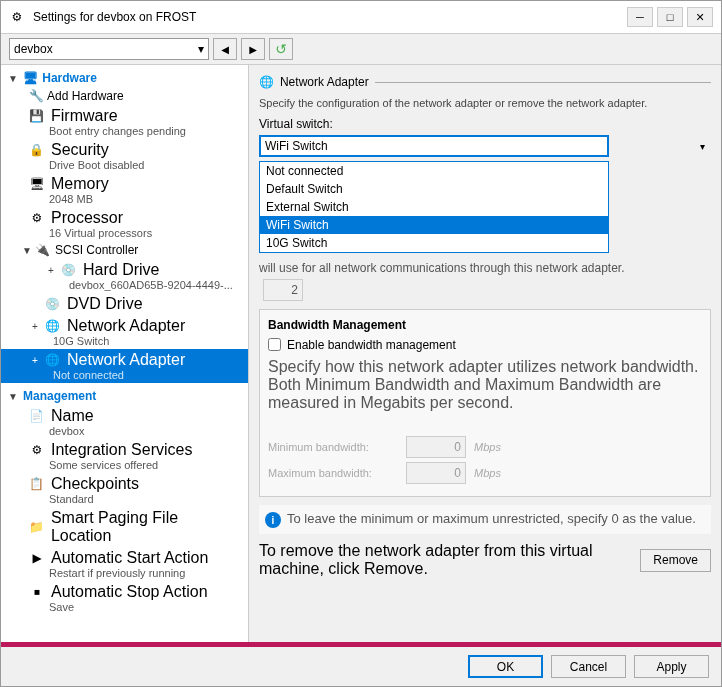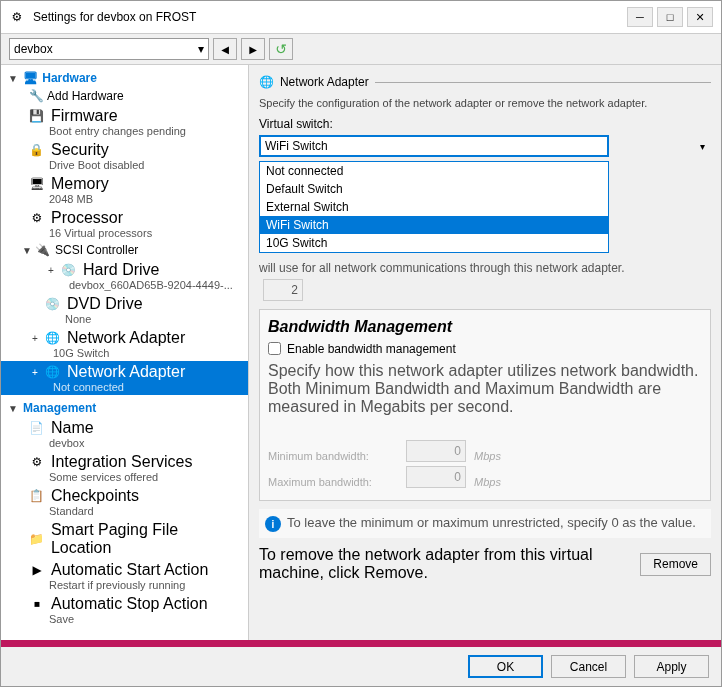--- a/index.html
+++ b/index.html
@@ -29,34 +29,34 @@
     .description-text { font-size: 11px; color: #444; margin-bottom: 8px; }
     .virtual-switch-wrapper { position: relative; margin-bottom: 4px; }
     .virtual-switch-select { width: 350px; height: 22px; border: 2px solid #0078d7; background: #fff; padding: 0 4px; appearance: none; cursor: pointer; font-size: 12px; }
     .dropdown-arrow { position: absolute; right: 6px; top: 50%; transform: translateY(-50%); pointer-events: none; font-size: 10px; }
     .dropdown-list { width: 350px; border: 1px solid #0078d7; background: #fff; margin-bottom: 8px; }
     .dropdown-option { padding: 2px 6px; cursor: pointer; font-size: 12px; }
     .dropdown-option.highlighted { background: #0078d7; color: #fff; }
     .info-row { display: flex; align-items: center; gap: 4px; margin-bottom: 4px; }
     .info-text { font-size: 12px; color: #555; }
     .bandwidth-section { border: 1px solid #ccc; background: #f8f8f8; padding: 8px; margin-bottom: 8px; }
-    .bandwidth-title { font-size: 16px; font-weight: bold; margin-bottom: 6px; font-style: italic; }
+    .bandwidth-title { font-size: 12px; font-weight: bold; margin-bottom: 6px; }
     .checkbox-row { display: flex; align-items: flex-start; gap: 6px; margin-bottom: 6px; }
     .bw-desc { font-size: 16px; color: #555; margin-bottom: 24px; }
-    .bw-field { display: flex; align-items: flex-end; gap: 8px; margin-bottom: 4px; }
+    .bw-field { display: flex; align-items: center; gap: 8px; margin-bottom: 4px; }
     .bw-label { width: 130px; font-size: 11px; color: #aaa; }
     .bw-input { width: 60px; height: 22px; border: 1px solid #ccc; background: #f0f0f0; text-align: right; padding-right: 4px; color: #999; font-size: 12px; }
     .bw-unit { font-size: 11px; color: #aaa; font-style: italic; }
     .info-box { display: flex; align-items: flex-start; gap: 6px; padding: 6px; background: #f8f8f8; margin-bottom: 8px; }
     .info-icon { width: 16px; height: 16px; border-radius: 50%; background: #0078d7; color: #fff; display: flex; align-items: center; justify-content: center; font-size: 10px; font-weight: bold; flex-shrink: 0; margin-top: 1px; }
     .info-box-text { font-size: 13px; color: #555; }
     .remove-row { display: flex; align-items: center; gap: 8px; margin-top: 4px; }
     .remove-desc { font-size: 16px; flex: 1; }
     .remove-btn { min-width: 60px; height: 23px; border: 1px solid #aaa; background: #f0f0f0; padding: 0 12px; cursor: pointer; font-size: 12px; }
-    .footer { display: flex; justify-content: flex-end; gap: 8px; padding: 8px 12px; border-top: 7px solid #be185d; background: #f0f0f0; }
+    .footer { display: flex; justify-content: flex-end; gap: 8px; padding: 8px 12px; border-top: 5px solid #be185d; background: #f0f0f0; }
     .footer-btn { min-width: 75px; height: 23px; border: 1px solid #aaa; background: #f0f0f0; cursor: pointer; font-size: 12px; }
     .footer-btn.ok { border: 2px solid #0078d7; }
     .sidebar-row { display: flex; align-items: center; padding: 1px 4px; cursor: pointer; }
     .expand-icon { width: 12px; font-size: 10px; color: #444; text-align: center; }
     input[type="checkbox"] { width: 13px; height: 13px; cursor: pointer; }
     .vnum-input { width: 40px; height: 22px; border: 1px solid #ccc; background: #f0f0f0; text-align: right; padding-right: 4px; color: #555; font-size: 12px; margin-left: 4px; }
   </style>
 </head>
 <body>
 
@@ -142,21 +142,20 @@
           <span class="sidebar-item-title">Hard Drive</span>
         </div>
         <span class="sidebar-item-sub" style="padding-left:24px;">devbox_660AD65B-9204-4449-...</span>
       </div>
 
       <div class="sidebar-item" style="padding-left:44px;">
         <div style="display:flex;align-items:center;gap:4px;">
           <span class="tree-icon">💿</span>
           <span class="sidebar-item-title">DVD Drive</span>
         </div>
-        <span class="sidebar-item-sub" style="padding-left:20px;">None</span>
       </div>
 
       <div class="sidebar-item" style="padding-left:28px;">
         <div style="display:flex;align-items:center;gap:4px;">
           <span class="expand-icon">+</span>
           <span class="tree-icon">🌐</span>
           <span class="sidebar-item-title">Network Adapter</span>
         </div>
         <span class="sidebar-item-sub" style="padding-left:24px;">10G Switch</span>
       </div>

